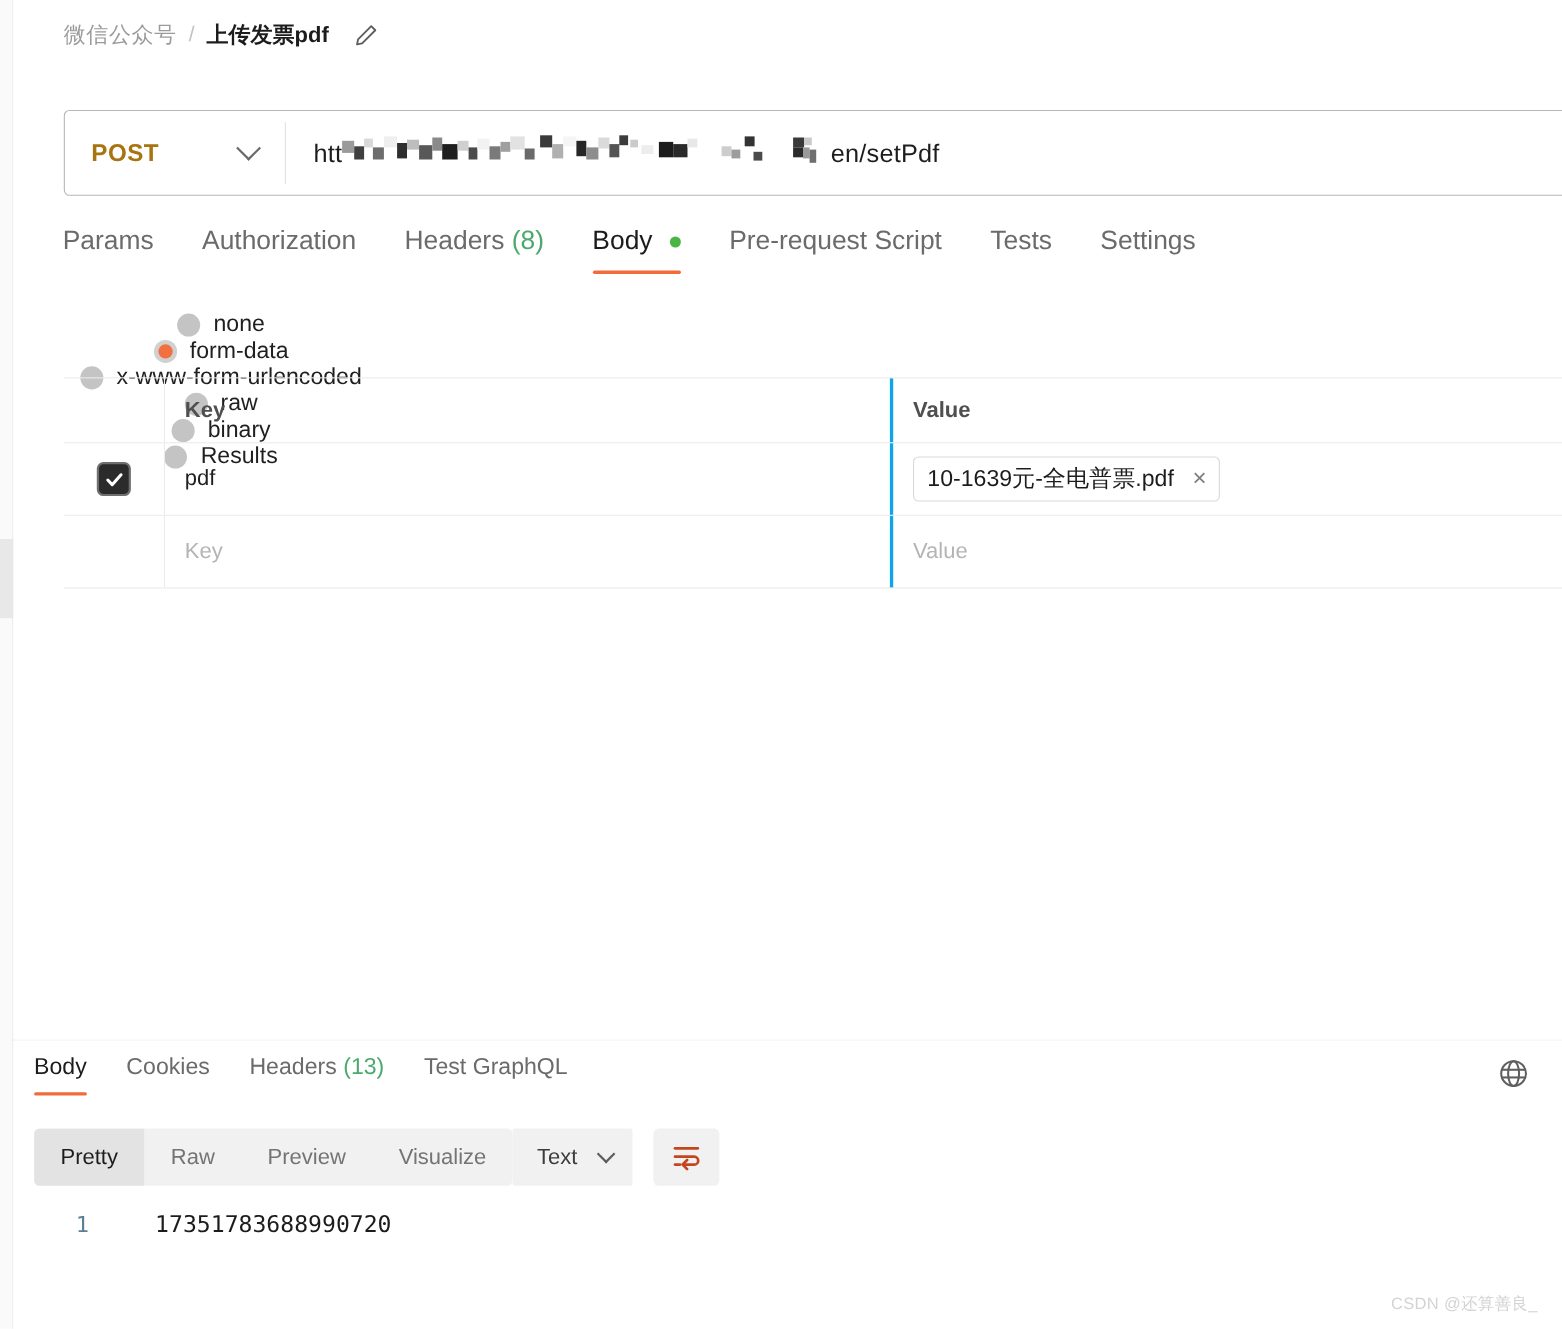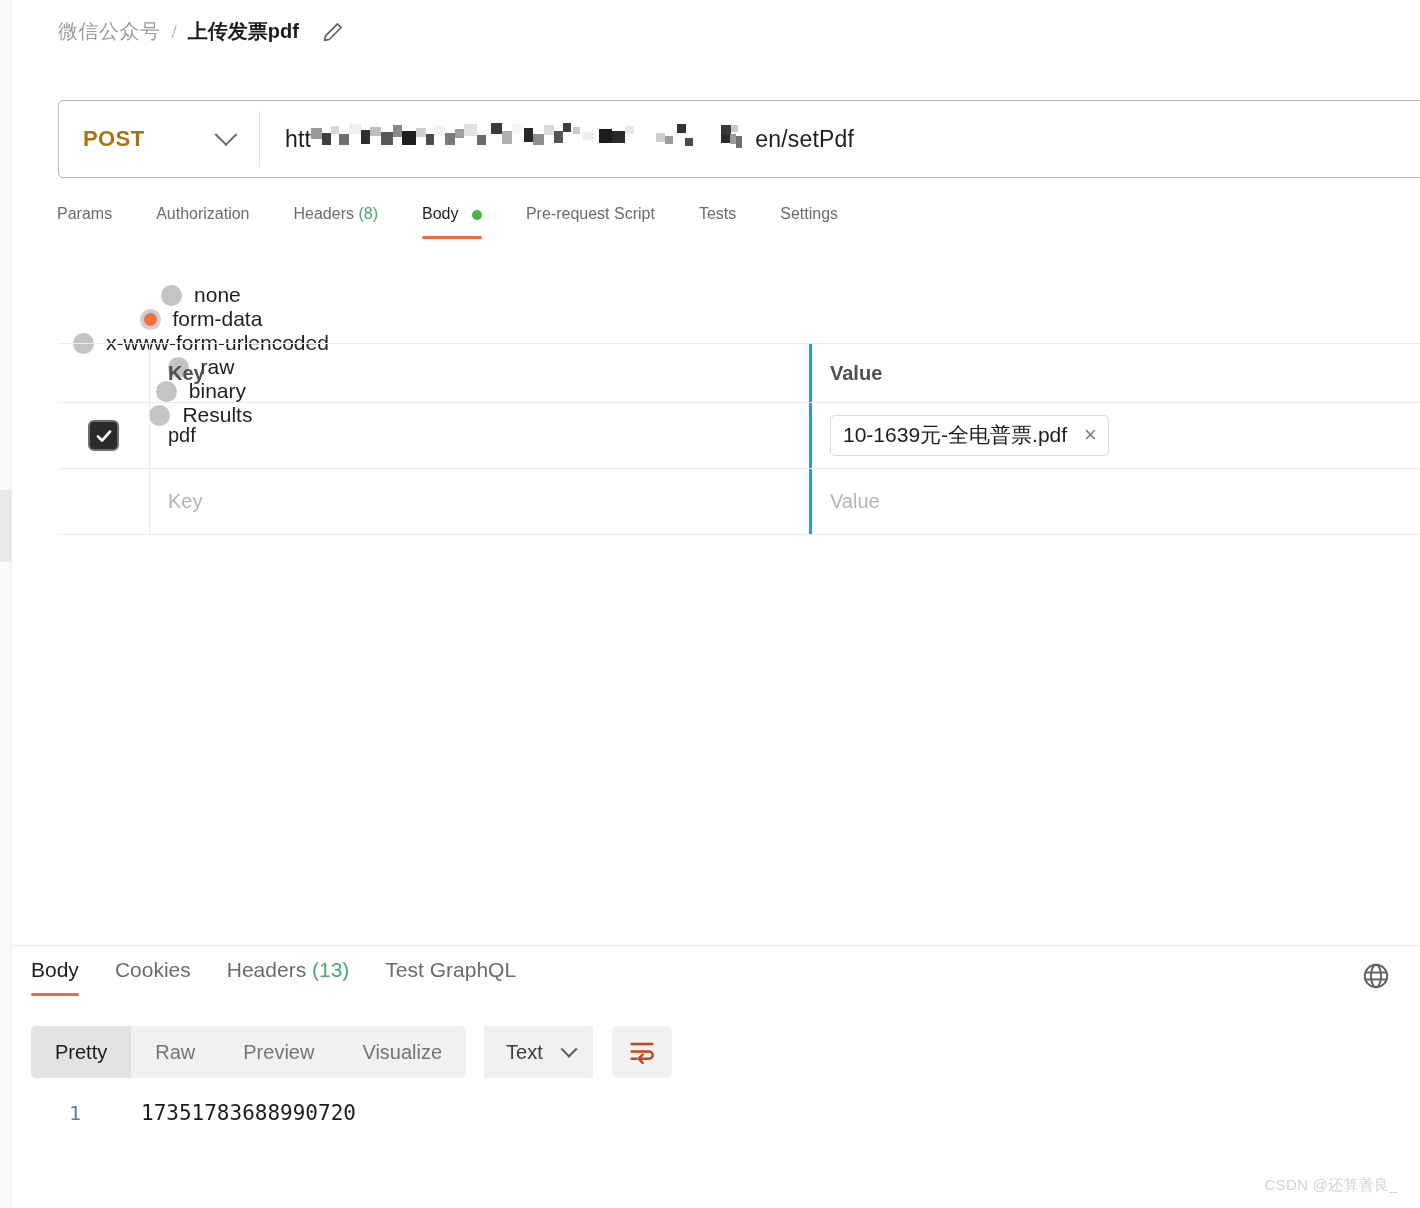--- a/index.html
+++ b/index.html
@@ -51,21 +51,21 @@
   .method-sep { width: 1px; height: 56px; background: #e2e2e2; }
   .url-field { flex: 1; height: 100%; display: flex; align-items: center; padding-left: 25px;
                font-size: 23px; color: #1d1d1d; letter-spacing: .2px; position: relative; }
   .url-visible-a { white-space: pre; }
   .url-mask { display: inline-block; height: 34px; position: relative; vertical-align: middle; }
   .url-mask i { position: absolute; display: block; }
   .url-visible-b { white-space: pre; }
 
   
   .req-tabs { position: absolute; left: 44px; top: 205px; display: flex; align-items: flex-end; gap: 0; }
-  .req-tab { font-size: 16px; color: #6b6b6b; padding: 0 22px 16px 22px; position: relative;
+  .req-tab { font-size: 24px; color: #6b6b6b; padding: 0 22px 16px 22px; position: relative;
              cursor: pointer; white-space: nowrap; }
   .req-tab:first-child { padding-left: 0; }
   .req-tab.active { color: #1c1c1c; }
   .req-tab.active::after { content:""; position:absolute; left: 22px; right: 22px; bottom: 0;
                            height: 3px; background: #f26b3a; border-radius: 2px; }
   .tab-count { color: #4aa96c; }
   .green-dot { display: inline-block; width: 10px; height: 10px; border-radius: 50%;
                background: #4bb543; margin-left: 9px; vertical-align: middle; }
 
   
@@ -108,21 +108,21 @@
   .res-tab.active::after { content:""; position:absolute; left: 0; right: 18px; bottom: 0;
                            height: 3px; background: #f26b3a; border-radius: 2px; }
   .globe-btn { position: absolute; right: 27px; top: 13px; width: 34px; height: 34px;
                display: flex; align-items: center; justify-content: center; cursor: pointer; }
 
   .res-toolbar { position: absolute; left: 18px; top: 80px; display: flex; align-items: center; }
   .seg { display: flex; background: #f1f1f1; border-radius: 5px; overflow: hidden; height: 52px; }
   .seg-item { display: flex; align-items: center; padding: 0 24px; font-size: 20px;
               color: #747474; cursor: pointer; white-space: nowrap; }
   .seg-item.active { background: #e3e3e3; color: #1c1c1c; }
-  .fmt-select { margin-left: 18px; height: 52px; background: #f1f1f1; border-radius: 2px;
+  .fmt-select { margin-left: 0; height: 52px; background: #f1f1f1; border-radius: 2px;
                 display: flex; align-items: center; padding: 0 18px 0 22px; cursor: pointer; }
   .fmt-label { font-size: 20px; color: #3c3c3c; }
   .fmt-chev { display:inline-block; width: 12px; height: 12px; border-right: 2.2px solid #5e5e5e;
               border-bottom: 2.2px solid #5e5e5e; transform: rotate(45deg) translate(-2px,-2px); margin-left: 20px; }
   .wrap-btn { margin-left: 19px; width: 60px; height: 52px; background: #f1f1f1; border-radius: 5px;
               display: flex; align-items: center; justify-content: center; cursor: pointer; }
 
   .res-body { position: absolute; left: 18px; top: 155px; display: flex; }
   .gutter { width: 62px; text-align: right; font-family: "DejaVu Sans Mono", monospace;
             font-size: 20px; color: #5b7f94; padding-right: 12px; }

